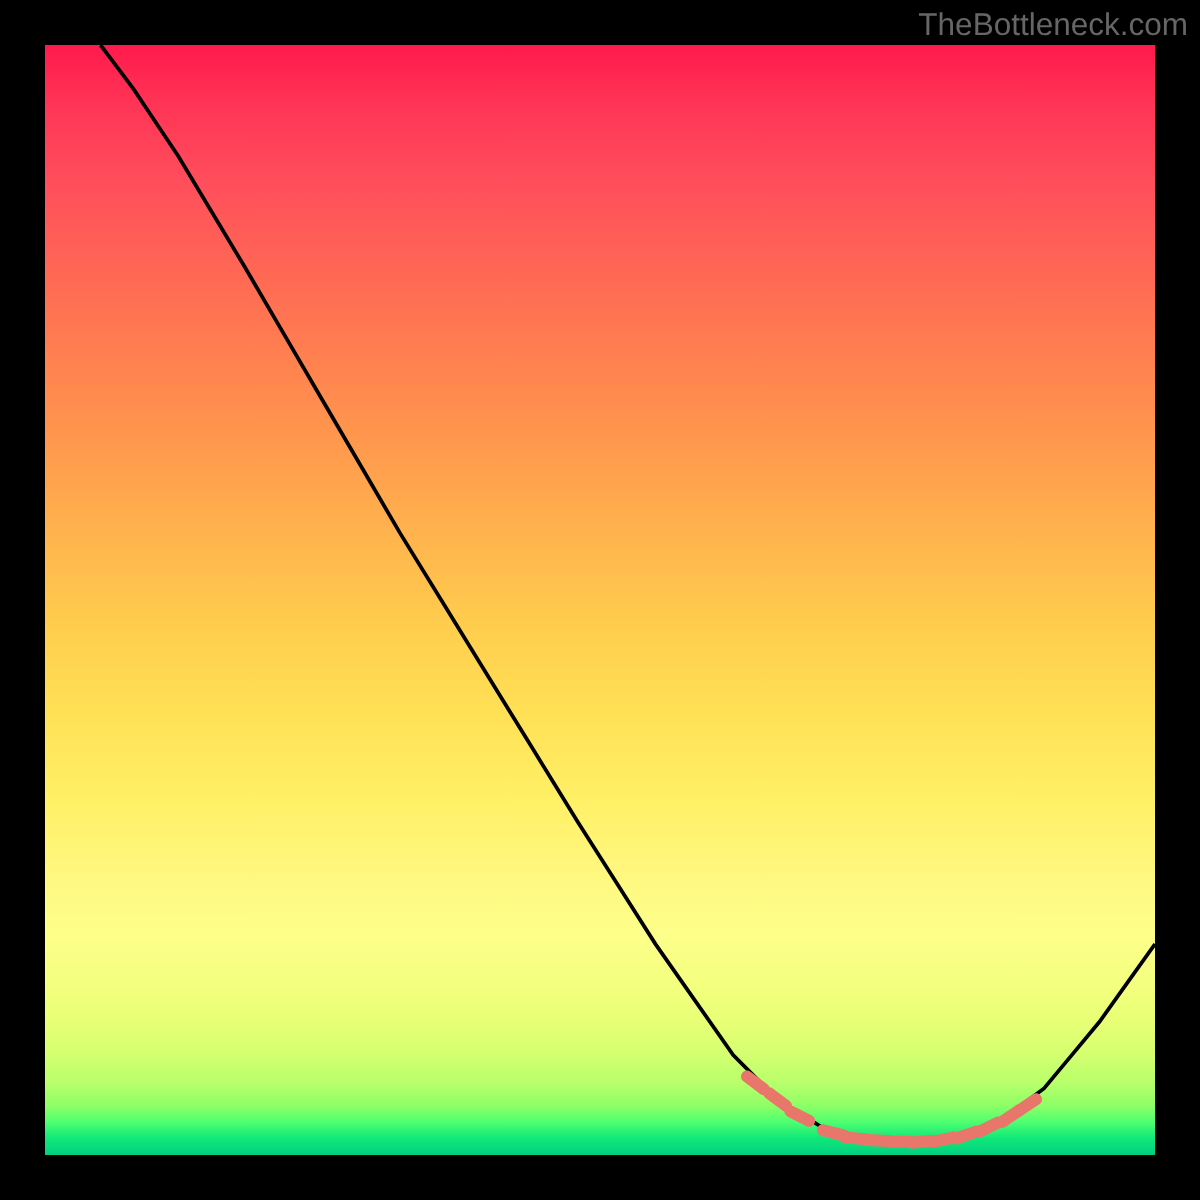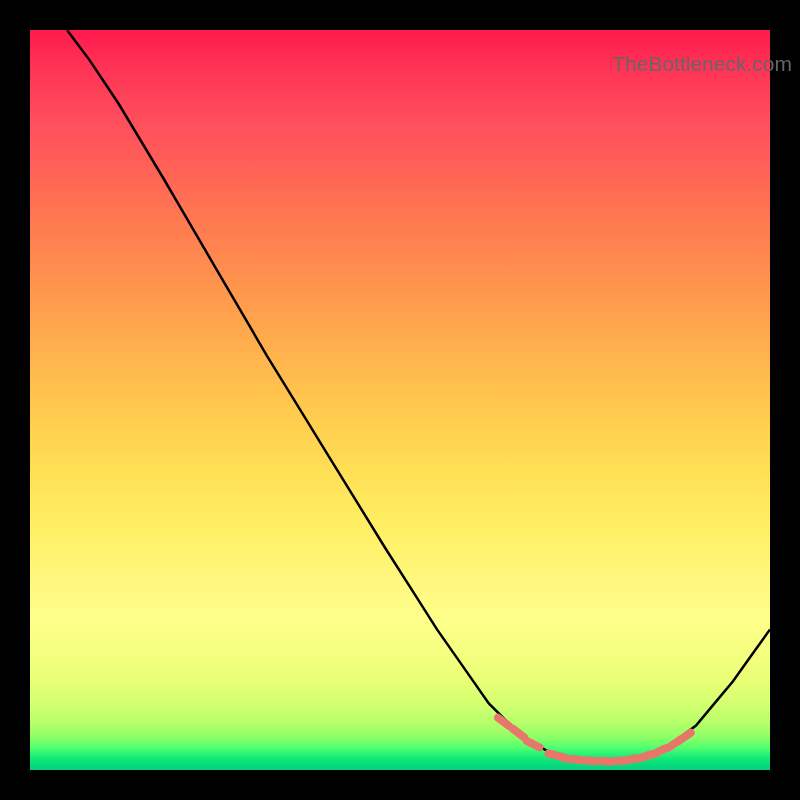--- a/index.html
+++ b/index.html
@@ -11,21 +11,20 @@
       font-family: Arial, sans-serif;
     }
     .watermark {
       position: absolute;
       top: 5px;
       right: 8px;
       color: #666;
       font-size: 21px;
       font-weight: normal;
       z-index: 10;
-      margin-top: 47px;
     }
     .chart-area {
       position: absolute;
       top: 30px;
       left: 30px;
       width: 740px;
       height: 740px;
       background: linear-gradient(to bottom,
         #ff1a4d 0%,
         #ff3355 5%,

